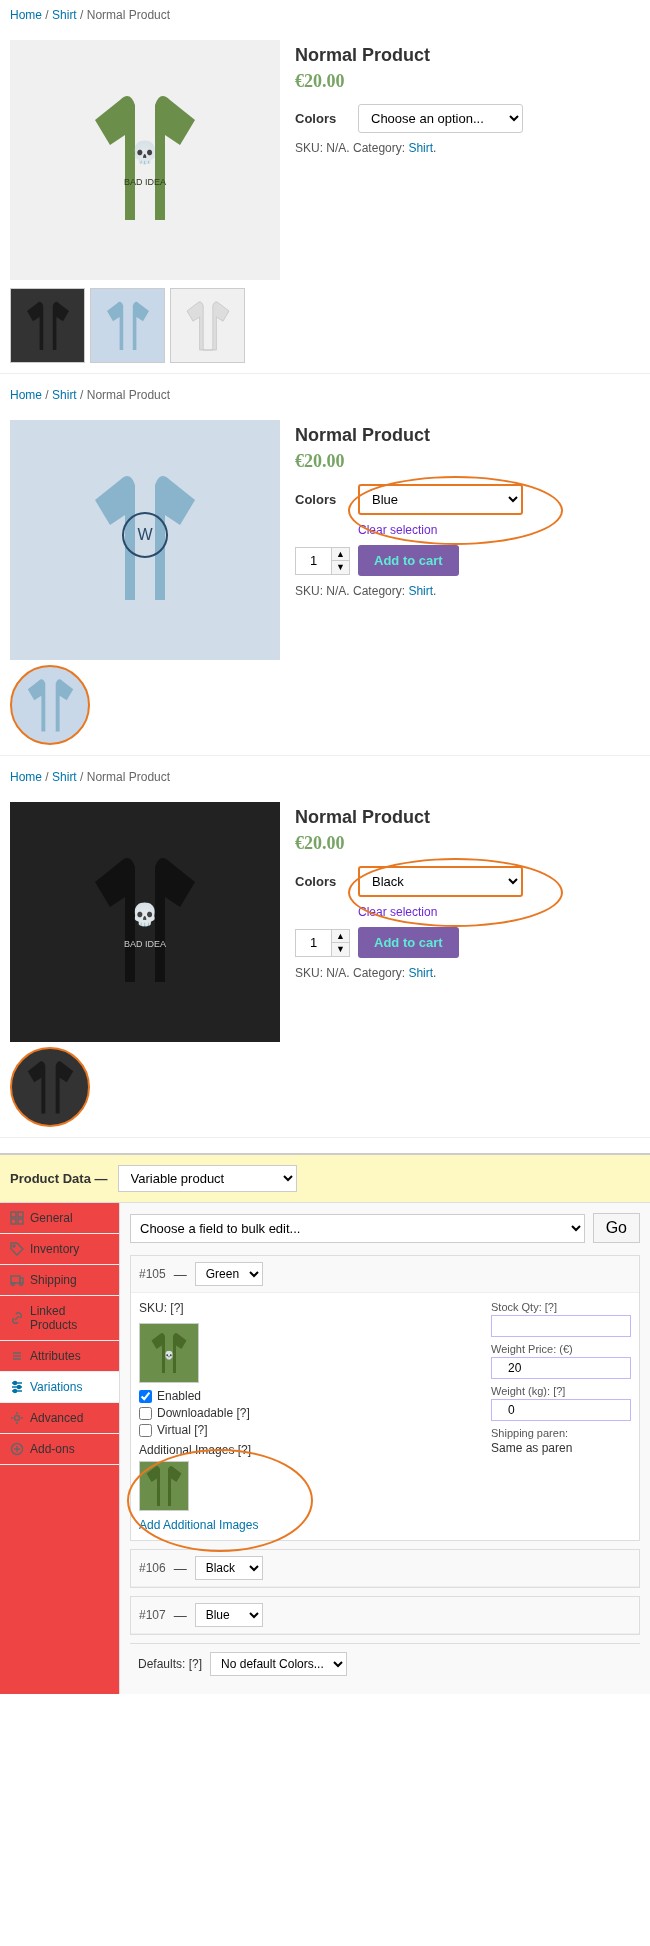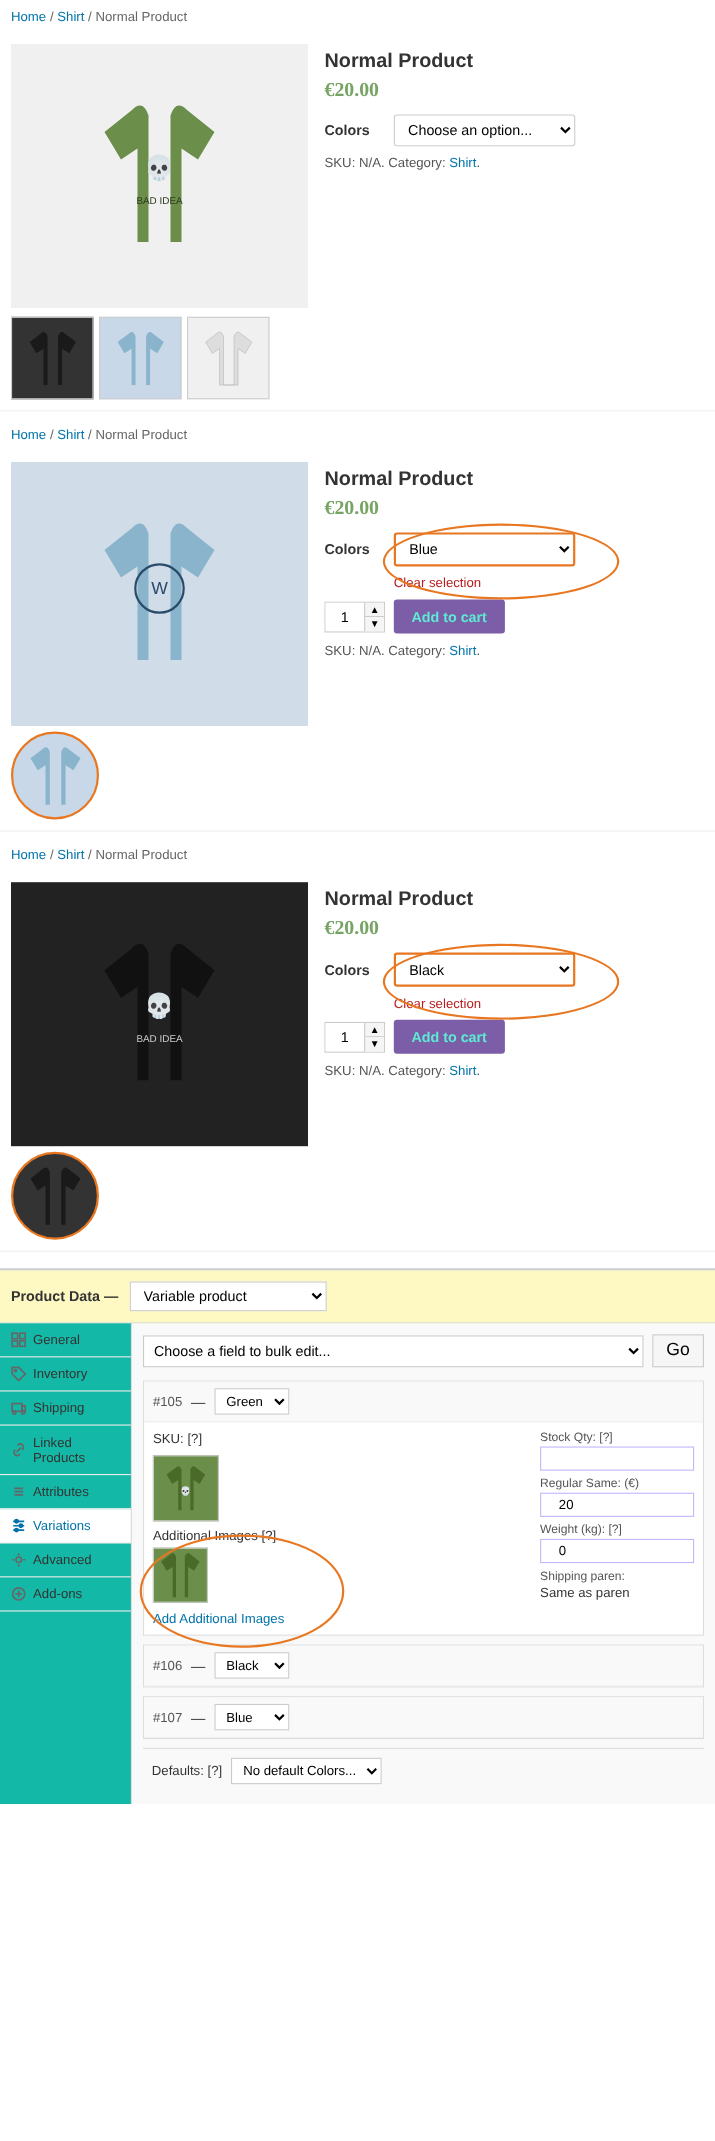--- a/index.html
+++ b/index.html
@@ -26,40 +26,40 @@
     .product-select { padding: 5px 8px; border: 1px solid #ccc; border-radius: 3px; font-size: 13px; min-width: 165px; background: #fff; }
     .select-circle { position: relative; }
     .select-circle::after {
       content: '';
       position: absolute;
       top: -8px; left: -10px; right: -40px; bottom: -30px;
       border: 2px solid #e87722;
       border-radius: 50%;
       pointer-events: none;
     }
-    .clear-selection { color: #b91c1c; font-size: 12px; text-decoration: none; display: block; margin-left: 63px; margin-bottom: 8px; cursor: pointer; }
+    .clear-selection { color: #6d28d9; font-size: 12px; text-decoration: none; display: block; margin-left: 63px; margin-bottom: 8px; cursor: pointer; }
     .add-to-cart-row { display: flex; align-items: center; gap: 8px; margin-bottom: 8px; margin-left: 0; }
     .qty-box { display: flex; align-items: center; border: 1px solid #ccc; }
     .qty-input { width: 35px; text-align: center; border: none; padding: 5px 3px; font-size: 13px; }
     .qty-arrows { display: flex; flex-direction: column; }
     .qty-arrow { background: #f5f5f5; border: none; border-left: 1px solid #ccc; width: 18px; height: 13px; cursor: pointer; font-size: 9px; display: flex; align-items: center; justify-content: center; }
     .qty-arrow:first-child { border-bottom: 1px solid #ccc; }
     .add-to-cart-btn { background: #7b5ea7; color: #5eead4; border: none; padding: 8px 16px; font-size: 13px; font-weight: bold; cursor: pointer; border-radius: 3px; }
     .product-meta { font-size: 12px; color: #555; margin-top: 5px; }
     .product-meta a { color: #0073aa; text-decoration: none; }
     .thumb-highlight { width: 80px; height: 80px; border: 2.5px solid #e87722; border-radius: 50%; display: flex; align-items: center; justify-content: center; background: #e8eef5; padding: 4px; }
     .thumb-highlight svg { width: 55px; height: 65px; }
 
     
     .admin-section { border-top: 2px solid #ccc; padding: 0; background: #f9f9f9; }
     .admin-header { display: flex; align-items: center; padding: 10px 10px; background: #fef9c3; border-bottom: 1px solid #ddd; gap: 10px; }
     .admin-header-label { font-weight: bold; font-size: 13px; }
     .admin-header select { padding: 4px 8px; border: 1px solid #ccc; background: #fff; font-size: 13px; }
     .admin-body { display: flex; }
-    .admin-sidebar { width: 120px; background: #14b8a6; border-right: 1px solid #ddd; }
+    .admin-sidebar { width: 120px; background: #ef4444; border-right: 1px solid #ddd; }
     .admin-sidebar-item { padding: 8px 10px; display: flex; align-items: center; gap: 6px; cursor: pointer; font-size: 12px; color: #333; border-bottom: 1px solid #eee; }
     .admin-sidebar-item:hover, .admin-sidebar-item.active { background: #fff; color: #0073aa; }
     .admin-sidebar-item svg { width: 14px; height: 14px; flex-shrink: 0; }
     .admin-main { flex: 1; padding: 10px; }
     .bulk-edit-row { display: flex; gap: 8px; margin-bottom: 12px; align-items: center; }
     .bulk-select { flex: 1; padding: 5px; border: 1px solid #ccc; background: #fff; font-size: 13px; }
     .go-btn { padding: 5px 12px; background: #f7f6f7; border: 1px solid #ccc; font-size: 16px; cursor: pointer; }
 
     
     .variation-row { border: 1px solid #ddd; background: #fff; margin-bottom: 8px; }
@@ -358,37 +358,51 @@
         </div>
         <div class="variation-body">
           <div class="variation-left">
             <div class="variation-sku">SKU: [?]</div>
             <div class="variation-img" style="background:#6b8f4a;">
               <svg viewBox="0 0 80 100">
                   <path d="M5,25 L22,12 Q28,6 32,16 L32,90 L48,90 L48,16 Q52,6 58,12 L75,25 L65,42 L54,35 L54,90 L26,90 L26,35 L15,42 Z" fill="#4a6a2a"></path>
                   <text x="40" y="60" text-anchor="middle" font-size="16" fill="#2a3a1a">💀</text>
                 </svg>
             </div>
+            <div>
+              <div class="variation-checkbox-row">
+                <input type="checkbox" checked="" style="">
+                <span>Enabled</span>
+              </div>
+              <div class="variation-checkbox-row">
+                <input type="checkbox" style="">
+                <span>Downloadable [?]</span>
+              </div>
+              <div class="variation-checkbox-row">
+                <input type="checkbox" style="">
+                <span>Virtual [?]</span>
+              </div>
+            </div>
             <div style="font-size:12px; margin-top:6px;">Additional Images [?]</div>
             <div class="add-images-area" style="margin-top:4px;">
               <div class="add-images-circle">
                 <div class="variation-img" style="background:#6b8f4a; width:50px; height:50px; display:inline-flex;">
                   <svg viewBox="0 0 80 100">
                       <path d="M5,25 L22,12 Q28,6 32,16 L32,90 L48,90 L48,16 Q52,6 58,12 L75,25 L65,42 L54,35 L54,90 L26,90 L26,35 L15,42 Z" fill="#4a6a2a"></path>
                     </svg>
                 </div>
                 <br>
                 <a class="add-images-link">Add Additional Images</a>
               </div>
             </div>
           </div>
           <div class="variation-right">
             <div class="variation-field-label">Stock Qty: [?]</div>
             <input class="variation-input" type="text" value="" style="">
-            <div class="variation-field-label">Regular Same: (€)</div>
+            <div class="variation-field-label">Weight Price: (€)</div>
             <input class="variation-input" type="text" value="20" style="">
             <div class="variation-field-label">Weight (kg): [?]</div>
             <input class="variation-input" type="text" value="0" style="">
             <div class="variation-field-label">Shipping paren:</div>
             <div style="font-size:12px;">Same as paren</div>
           </div>
         </div>
       </div>
 
       <div class="variation-row">

